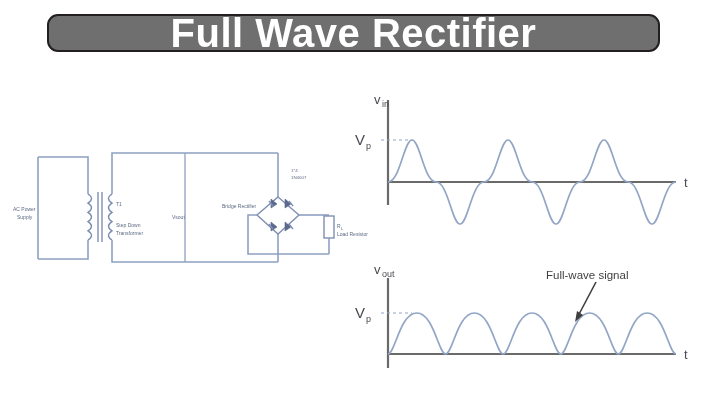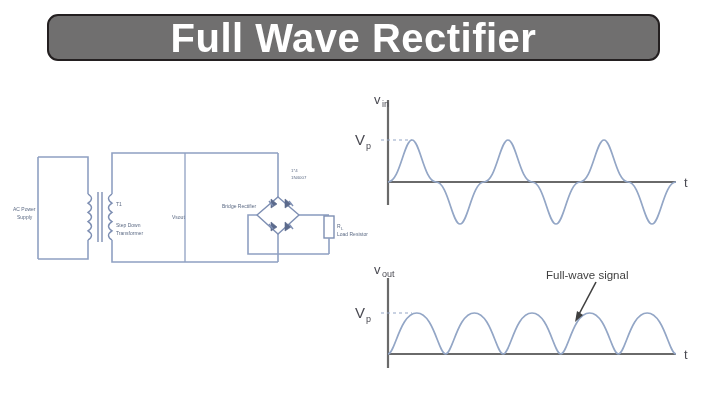--- a/index.html
+++ b/index.html
@@ -14,21 +14,21 @@
     overflow: hidden;
     font-family: "Liberation Sans", sans-serif;
   }
 
   
   #title-banner {
     position: absolute;
     left: 47px;
     top: 14px;
     width: 613px;
-    height: 47px;
+    height: 38px;
     background: #706f6f;
     border: 2px solid #231f20;
     border-radius: 11px;
     box-sizing: border-box;
     display: flex;
     align-items: center;
     justify-content: center;
   }
   #title-text {
     color: #ffffff;

